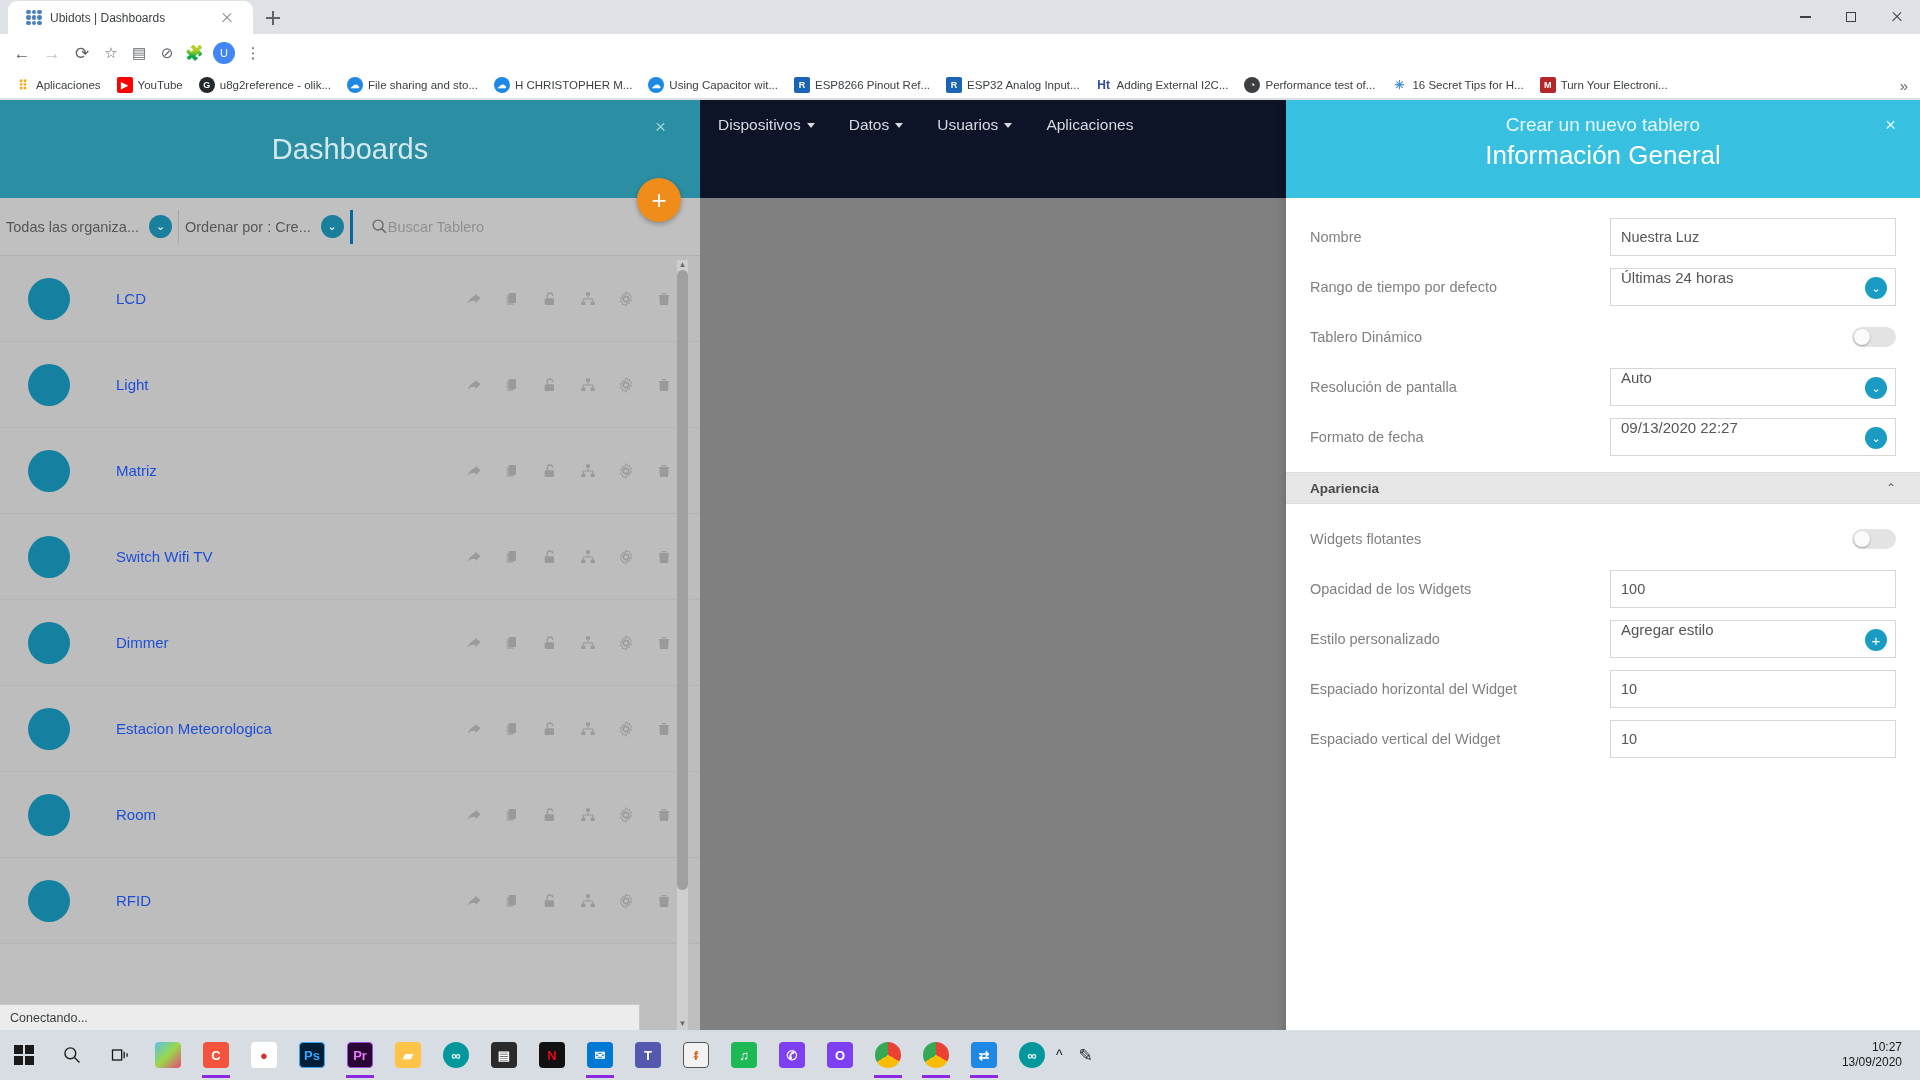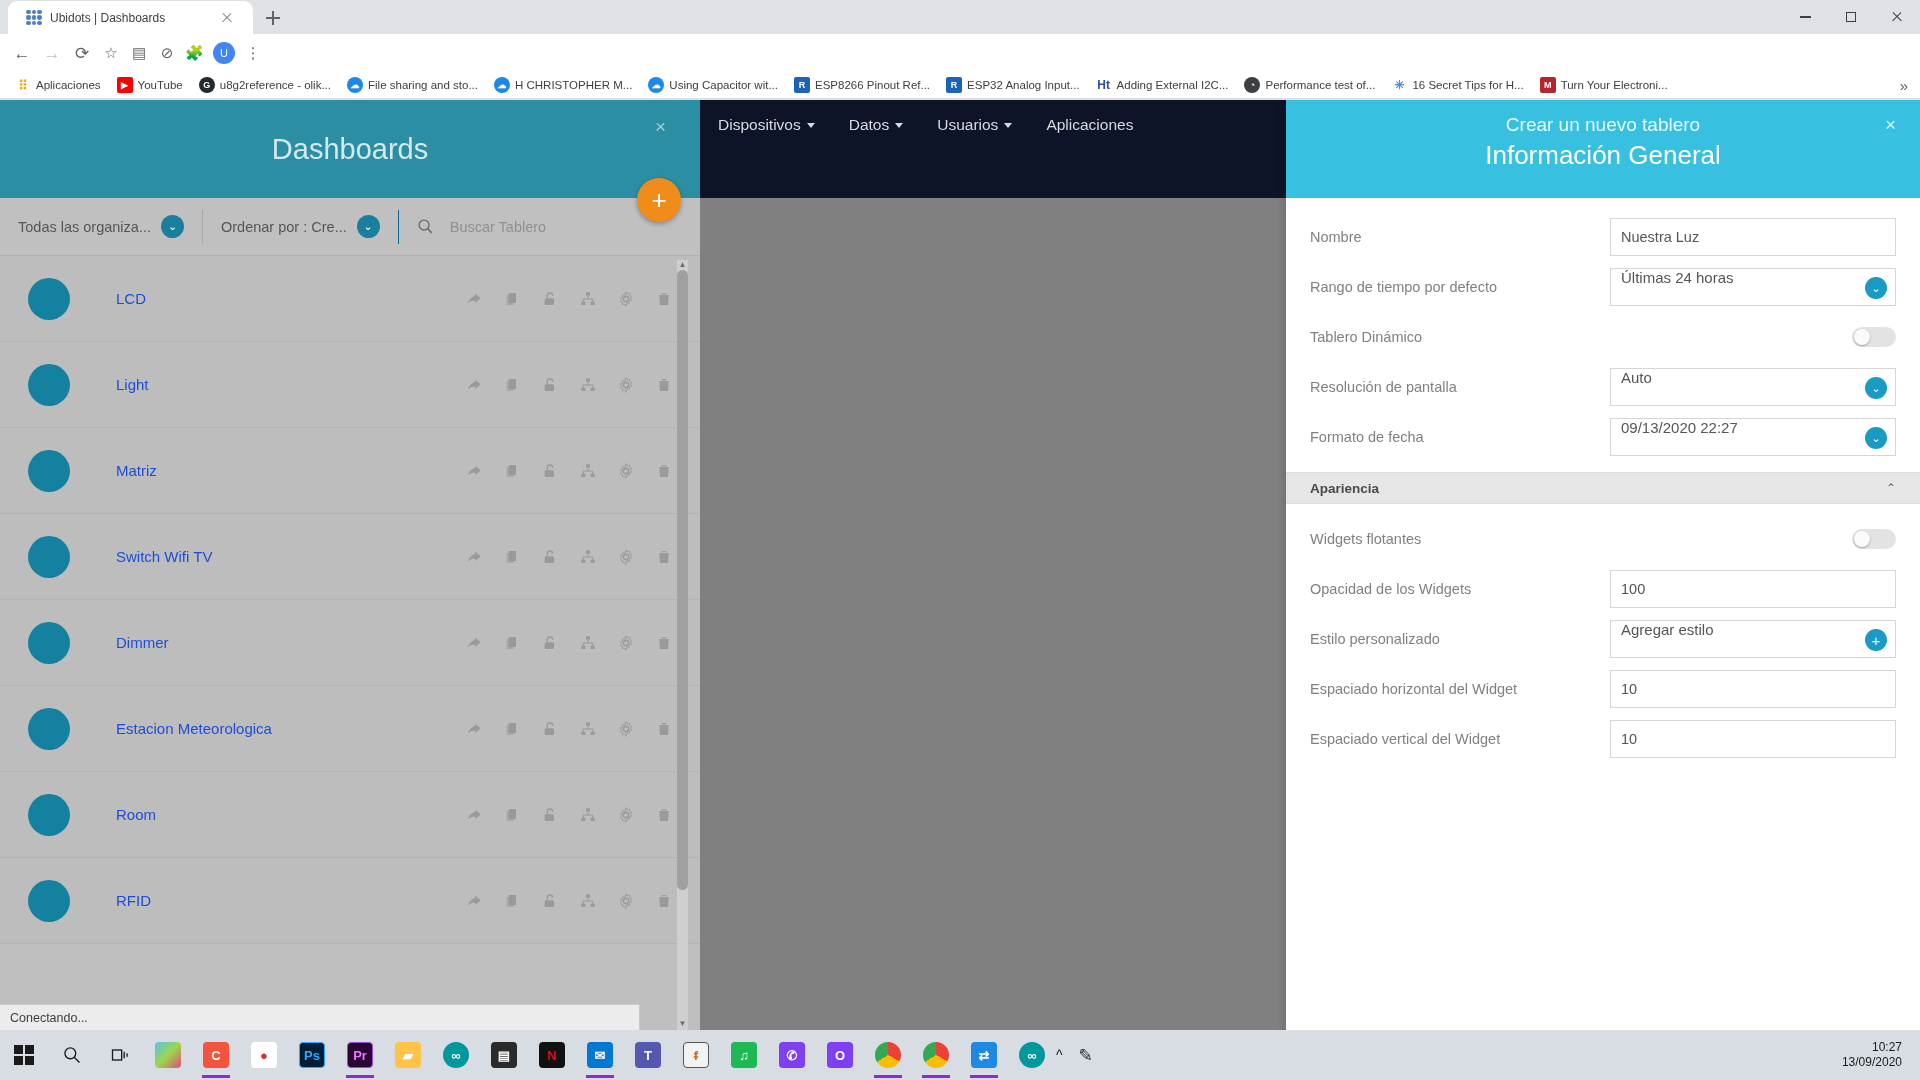--- a/index.html
+++ b/index.html
@@ -147,28 +147,28 @@
   }
   #fab-add {
     position: absolute; left: 637px; top: 78px; width: 44px; height: 44px; border-radius: 50%;
     background: #f08c1a; color: #fff; display:flex; align-items:center; justify-content:center;
     font-size: 26px; font-weight: 300; cursor: pointer; box-shadow: 0 2px 5px rgba(0,0,0,.3);
   }
   #filter-bar {
     height: 58px; background: #c0c0c0; display: flex; align-items: center;
     border-bottom: 1px solid #b0b0b0;
   }
-  .filter-cell { display:flex; align-items:center; gap:10px; padding: 0 18px; height: 34px; }
+  .filter-cell { display:flex; align-items:center; gap:10px; padding: 0 6px; height: 34px; }
   .filter-cell + .filter-cell { border-left: 1px solid #a8a8a8; }
   .filter-label { font-size: 14.5px; color: #565656; white-space: nowrap; }
   .chev-circle {
     width: 23px; height: 23px; border-radius: 50%; background: #1a7f9c; color: #fff;
     display:flex; align-items:center; justify-content:center; font-size: 11px; cursor: pointer;
   }
-  #search-cell { border-left: 1px solid #0369a1; padding-left: 18px; display:flex; align-items:center; gap:16px; height:34px;}
+  #search-cell { border-left: 3px solid #0369a1; padding-left: 18px; display:flex; align-items:center; gap:0; height:34px;}
   #search-input {
     border: none; background: transparent; outline: none; font-size: 14.5px; color: #6b6b6b;
     font-family: "Liberation Sans", sans-serif; width: 180px;
   }
   #search-input::placeholder { color: #909090; }
 
   #dash-list { position:absolute; left:0; top:156px; width: 700px; height: 774px; background:#bfbfbf; overflow:hidden; }
   .dash-row {
     height: 86px; display:flex; align-items:center; padding: 0 28px;
     border-bottom: 1px solid #b4b4b4; background: #bdbdbd;

